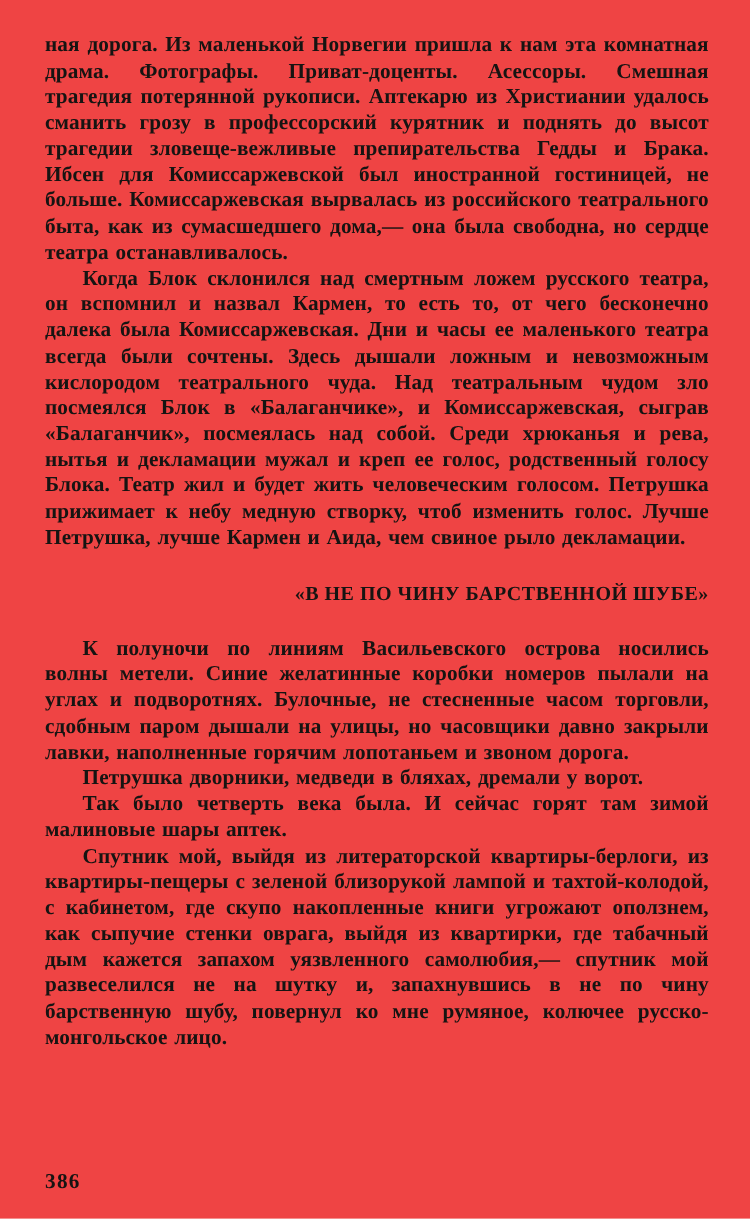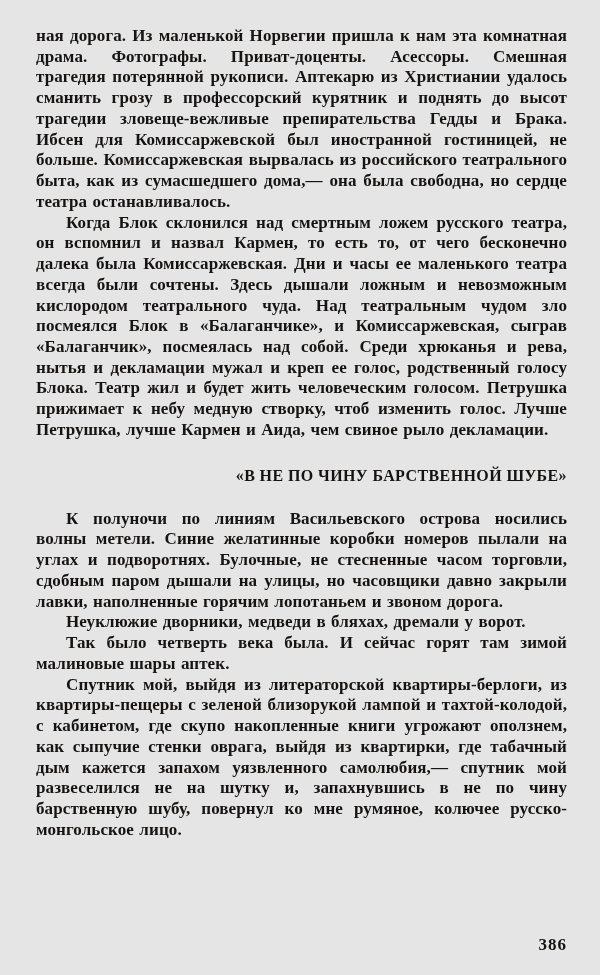--- a/index.html
+++ b/index.html
@@ -7,21 +7,21 @@
     html, body {
       width: 600px;
       height: 975px;
       background: #fbfbf8;
       font-family: "Liberation Serif", "DejaVu Serif", serif;
     }
 
     .page {
       width: 600px;
       height: 975px;
-      background: #e5e5e5;
+      background: #ef4444;
       color: #161412;
       display: flex;
       flex-direction: column;
       padding: 26px 33px 20px 36px;
       overflow: hidden;
     }
 
     .text-block {
       flex: 0 1 auto;
     }
@@ -45,42 +45,42 @@
     .heading {
       font-size: 16px;
       font-weight: bold;
       text-align: right;
       letter-spacing: 0.4px;
       margin: 26px 0 24px 0;
     }
 
     .page-number {
       margin-top: auto;
-      text-align: right;
+      text-align: left;
       font-size: 17px;
       font-weight: 600;
       letter-spacing: 1px;
       padding-top: 8px;
     }
   </style>
 </head>
 <body>
 
 <div class="page">
   <div class="text-block">
 
     <p class="para no-indent">ная дорога. Из маленькой Норвегии пришла к нам эта комнатная драма. Фотографы. Приват-доценты. Асессоры. Смешная трагедия потерянной рукописи. Аптекарю из Христиании удалось сманить грозу в профессорский курятник и поднять до высот трагедии зловеще-вежливые препирательства Гедды и Брака. Ибсен для Комиссаржевской был иностранной гостиницей, не больше. Комиссаржевская вырвалась из российского театрального быта, как из сумасшедшего дома,— она была свободна, но сердце театра останавливалось.</p>
 
     <p class="para">Когда Блок склонился над смертным ложем русского театра, он вспомнил и назвал Кармен, то есть то, от чего бесконечно далека была Комиссаржевская. Дни и часы ее маленького театра всегда были сочтены. Здесь дышали ложным и невозможным кислородом театрального чуда. Над театральным чудом зло посмеялся Блок в «Балаганчике», и Комиссаржевская, сыграв «Балаганчик», посмеялась над собой. Среди хрюканья и рева, нытья и декламации мужал и креп ее голос, родственный голосу Блока. Театр жил и будет жить человеческим голосом. Петрушка прижимает к небу медную створку, чтоб изменить голос. Лучше Петрушка, лучше Кармен и Аида, чем свиное рыло декламации.</p>
 
     <h2 class="heading">«В НЕ ПО ЧИНУ БАРСТВЕННОЙ ШУБЕ»</h2>
 
     <p class="para">К полуночи по линиям Васильевского острова носились волны метели. Синие желатинные коробки номеров пылали на углах и подворотнях. Булочные, не стесненные часом торговли, сдобным паром дышали на улицы, но часовщики давно закрыли лавки, наполненные горячим лопотаньем и звоном дорога.</p>
 
-    <p class="para">Неуклюжие дворники, медведи в бляхах, дремали у ворот.</p>
+    <p class="para">Петрушка дворники, медведи в бляхах, дремали у ворот.</p>
 
     <p class="para">Так было четверть века была. И сейчас горят там зимой малиновые шары аптек.</p>
 
     <p class="para">Спутник мой, выйдя из литераторской квартиры-берлоги, из квартиры-пещеры с зеленой близорукой лампой и тахтой-колодой, с кабинетом, где скупо накопленные книги угрожают оползнем, как сыпучие стенки оврага, выйдя из квартирки, где табачный дым кажется запахом уязвленного самолюбия,— спутник мой развеселился не на шутку и, запахнувшись в не по чину барственную шубу, повернул ко мне румяное, колючее русско-монгольское лицо.</p>
 
   </div>
 
   <div class="page-number">386</div>
 </div>
 

